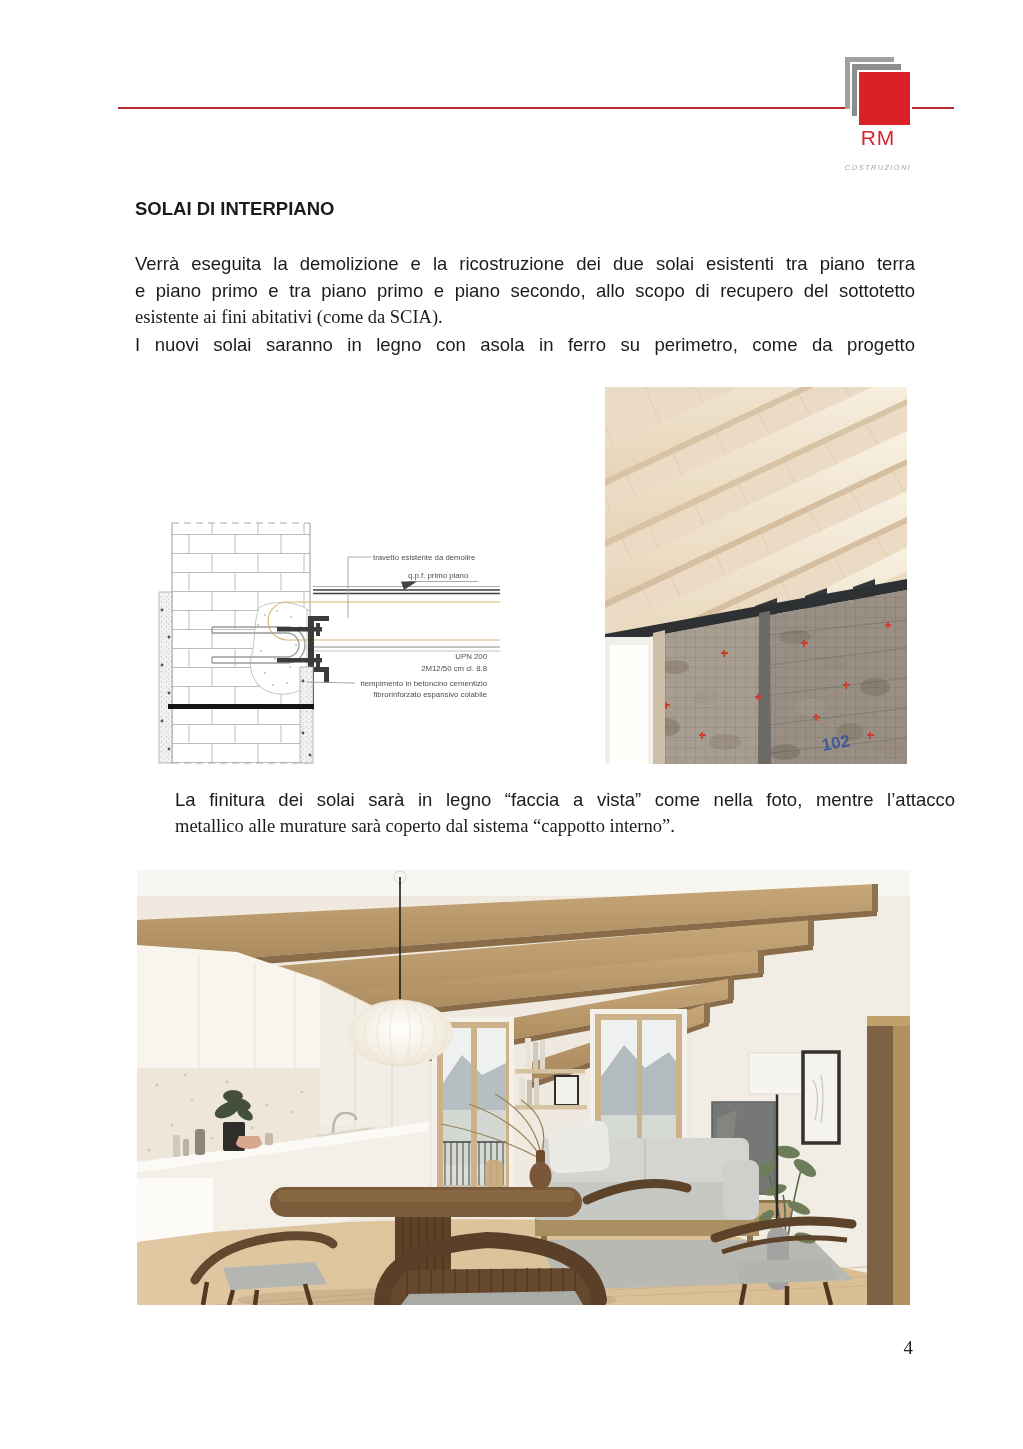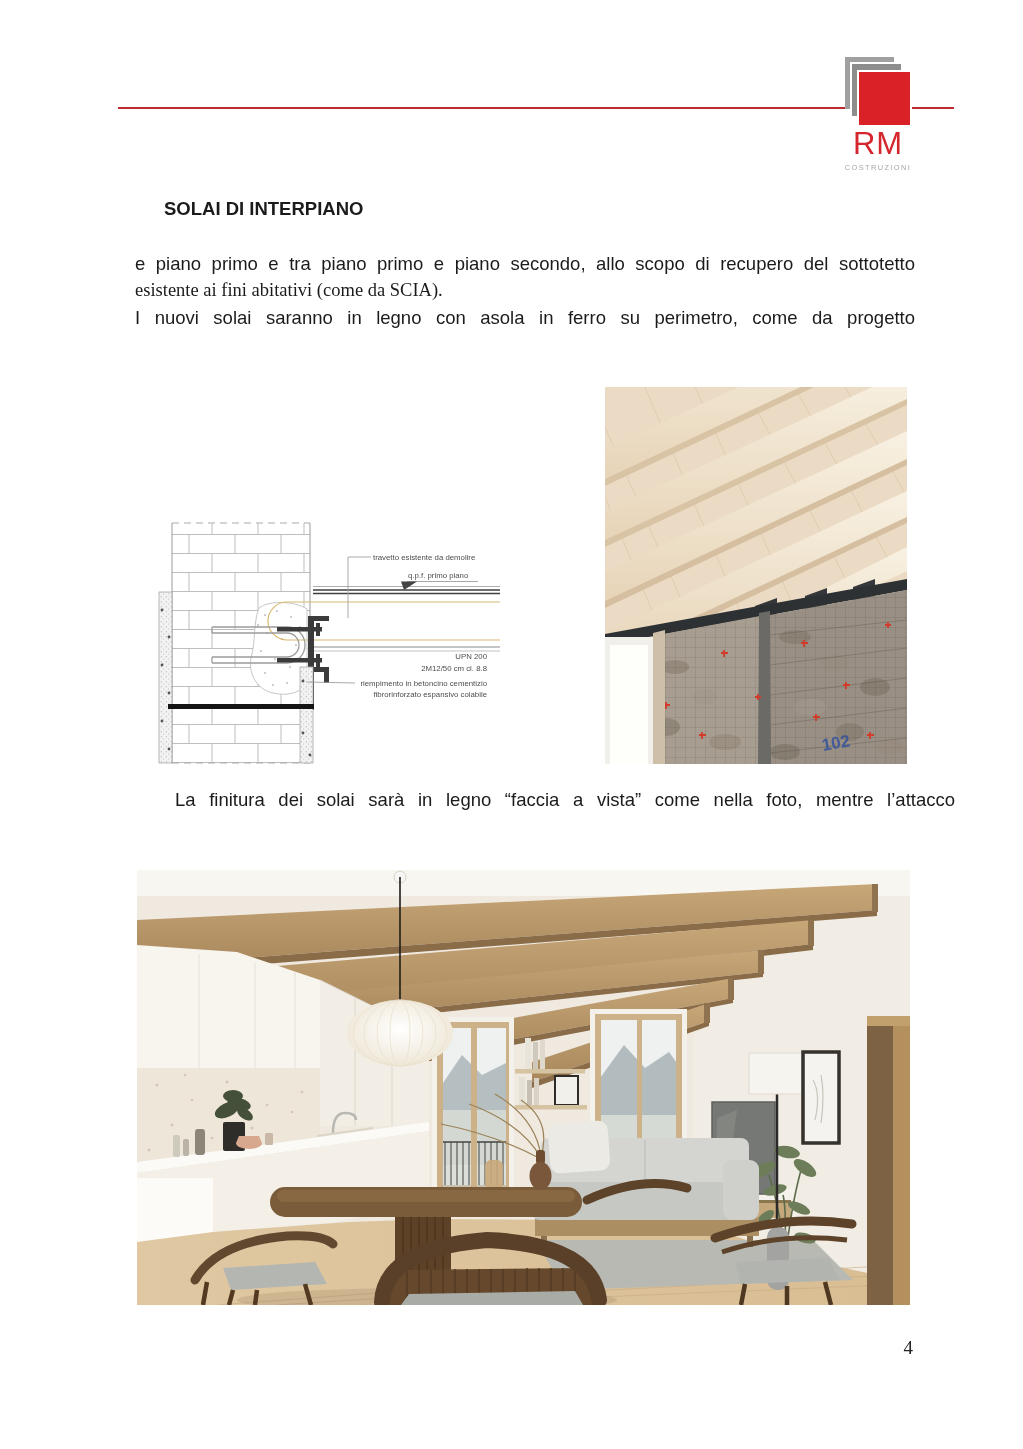--- a/index.html
+++ b/index.html
@@ -3,25 +3,25 @@
 <meta charset="utf-8">
 <style>
   html,body{margin:0;padding:0;background:#ffffff;}
   .page{position:relative;width:1023px;height:1449px;background:#ffffff;overflow:hidden;
         font-family:"Liberation Sans","DejaVu Sans",sans-serif;color:#1b1b1b;}
   .abs{position:absolute;}
   
   .rule{position:absolute;left:118px;top:107px;width:836px;height:1.5px;background:#bb2b31;}
   .sq{position:absolute;}
   .logo-rm{position:absolute;left:843px;top:126px;width:70px;text-align:center;
-           font-size:31px;font-weight:400;letter-spacing:1px;color:#d4262c;}
+           font-size:21px;font-weight:400;letter-spacing:1px;color:#d4262c;}
   .logo-sub{position:absolute;left:841px;top:163px;width:74px;text-align:center;
-            font-size:7.4px;letter-spacing:1.4px;color:#a5a5a5;}
+            font-size:7.4px;letter-spacing:1.4px;color:#a5a5a5;font-style:italic;}
   
-  .title{position:absolute;left:135px;top:198px;width:780px;font-size:18.5px;font-weight:700;margin-left:29px;}
+  .title{position:absolute;left:135px;top:198px;width:780px;font-size:18.5px;font-weight:700;}
   .pblock{position:absolute;left:135px;width:780px;font-size:18.5px;line-height:27px;}
   .pline{text-align:justify;text-align-last:justify;white-space:normal;}
   .pline.last{text-align-last:left;font-family:Liberation Serif, serif;}
   .pagenum{position:absolute;left:835px;top:1337px;width:78px;text-align:right;
            font-family:"Liberation Serif","DejaVu Serif",serif;font-size:19px;color:#222;}
   svg text{font-family:"Liberation Sans","DejaVu Sans",sans-serif;}
   .dwg-label{font-size:7.8px;fill:#4e4e4e;}
 </style>
 </head>
 <body>
@@ -33,20 +33,21 @@
     <div class="sq" style="left:845px;top:57px;width:49px;height:52px;background:#a0a0a0;"></div>
     <div class="sq" style="left:852px;top:64px;width:49px;height:52px;background:#8d8d8d;box-shadow:0 0 0 2px #fff;"></div>
     <div class="sq" style="left:859px;top:72px;width:51px;height:53px;background:#da2128;box-shadow:0 0 0 2px #fff;"></div>
     <div class="logo-rm">RM</div>
     <div class="logo-sub">COSTRUZIONI</div>
   </div>
 
   <div class="title">SOLAI DI INTERPIANO</div>
 
   <div class="pblock" style="top:250px;">
+    <div class="pline">Verrà eseguita la demolizione e la ricostruzione dei due solai esistenti tra piano terra</div>
     <div class="pline">e piano primo e tra piano primo e piano secondo, allo scopo di recupero del sottotetto</div>
     <div class="pline last">esistente ai fini abitativi (come da SCIA).</div>
     <div class="pline">I nuovi solai saranno in legno con asola in ferro su perimetro, come da progetto</div>
   </div>
 
   <svg class="abs" style="left:155px;top:515px;" width="345" height="255" viewBox="0 0 345 255">
     <defs>
       <pattern id="bricks" width="46" height="38" patternUnits="userSpaceOnUse">
         <rect width="46" height="38" fill="#ffffff"></rect>
         <path d="M0 .5 H46 M0 19.5 H46 M11 0 V19.5 M34 19.5 V38" stroke="#bdbdbd" stroke-width="1" fill="none"></path>
@@ -223,20 +224,21 @@
     <g>
       <polygon points="48,246 60,243 60,377 48,377" fill="#cdbfa8"></polygon>
       <rect x="0" y="250" width="48" height="127" fill="#f1efe9"></rect>
       <rect x="5" y="258" width="38" height="119" fill="#fefefb"></rect>
     </g>
     <rect width="302" height="377" fill="url(#beamlg)" opacity="0"></rect>
   </svg>
 
   <div class="pblock" style="top:786px;margin-left:40px;">
     <div class="pline">La finitura dei solai sarà in legno “faccia a vista” come nella foto, mentre l’attacco</div>
+    <div class="pline last">metallico alle murature sarà coperto dal sistema “cappotto interno”.</div>
   </div>
 
   <svg class="abs" style="left:137px;top:870px;" width="773" height="435" viewBox="0 0 773 435">
     <defs>
       <linearGradient id="beamv" x1="0" y1="0" x2="0" y2="1">
         <stop offset="0" stop-color="#c7a678"></stop>
           <stop offset="1" stop-color="#a8875c"></stop>
       </linearGradient>
       <linearGradient id="floorlg" x1="0" y1="0" x2="1" y2="0">
         <stop offset="0" stop-color="#dfc8a2"></stop>

